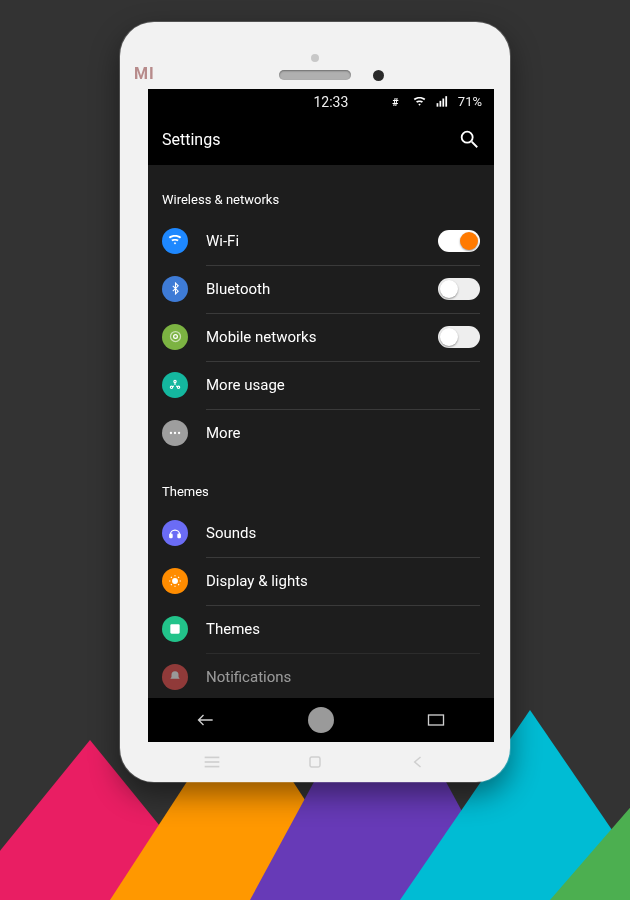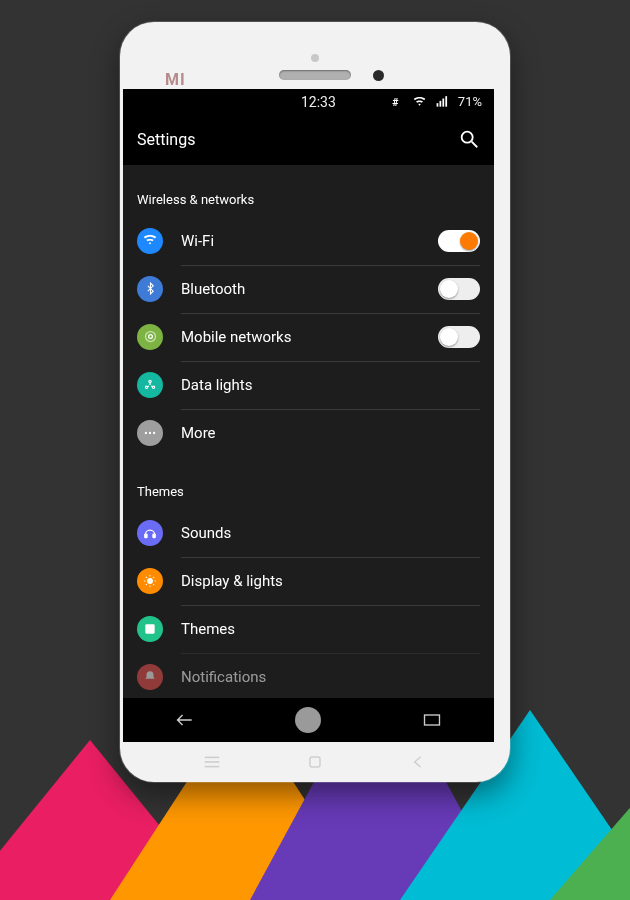--- a/index.html
+++ b/index.html
@@ -21,27 +21,27 @@
   .phone{
     position:absolute;
     left:120px;top:22px;
     width:390px;height:760px;
     background:#f2f2f2;
     border-radius:34px;
     box-shadow:0 0 0 1px rgba(255,255,255,.18), 0 12px 30px rgba(0,0,0,.45);
     display:flex;flex-direction:column;
   }
   .phone-top{height:76px;position:relative;}
-  .mi-logo{position:absolute;left:14px;top:48px;font-weight:bold;font-size:16px;letter-spacing:1px;color:#b78b8b;margin-left:31px;}
+  .mi-logo{position:absolute;left:14px;top:42px;font-weight:bold;font-size:16px;letter-spacing:1px;color:#b78b8b;}
   .speaker{position:absolute;left:50%;top:48px;transform:translateX(-50%);width:72px;height:10px;border-radius:10px;background:#b0b0b0;box-shadow:inset 0 1px 2px rgba(0,0,0,.4);}
   .front-cam{position:absolute;left:calc(50% + 58px);top:48px;width:11px;height:11px;border-radius:50%;background:#2a2a2a;}
   .prox-sensor{position:absolute;left:calc(50% - 4px);top:32px;width:8px;height:8px;border-radius:50%;background:#c8c8c8;}
 
   .screen{
-    margin:0 16px 0 3px;height:746px;
+    margin:0 16px 0 28px;height:746px;
     background:#000;color:#fff;
     position:relative;overflow:hidden;
     display:flex;flex-direction:column;
   }
   
   .status{display:flex;justify-content:flex-end;align-items:center;gap:8px;height:26px;padding:0 12px;font-size:13px;color:#eee;}
   .status .time{margin-right:auto;margin-left:auto;font-size:14px;padding-left:120px}
   
   .appbar{display:flex;align-items:center;height:50px;padding:0 14px;border-bottom:1px solid #000;}
   .appbar-title{font-size:16px;font-weight:400;color:#fff;}
@@ -174,21 +174,21 @@
 
       <div class="row">
         <span class="row-icon" style="background:#14b79f">
           <svg width="14" height="14" viewBox="0 0 24 24" fill="none" stroke="#fff" stroke-width="2">
               <circle cx="12" cy="6" r="2"></circle>
               <circle cx="6" cy="16" r="2"></circle>
               <circle cx="18" cy="16" r="2"></circle>
               <path d="M12 8v4M10 14l-3 1M14 14l3 1"></path>
             </svg>
         </span>
-        <span class="row-label">Data lights</span>
+        <span class="row-label">More usage</span>
       </div>
 
       <div class="row">
         <span class="row-icon" style="background:#9e9e9e">
           <svg width="14" height="14" viewBox="0 0 24 24" fill="#fff">
               <circle cx="5" cy="12" r="2"></circle>
               <circle cx="12" cy="12" r="2"></circle>
               <circle cx="19" cy="12" r="2"></circle>
             </svg>
         </span>

